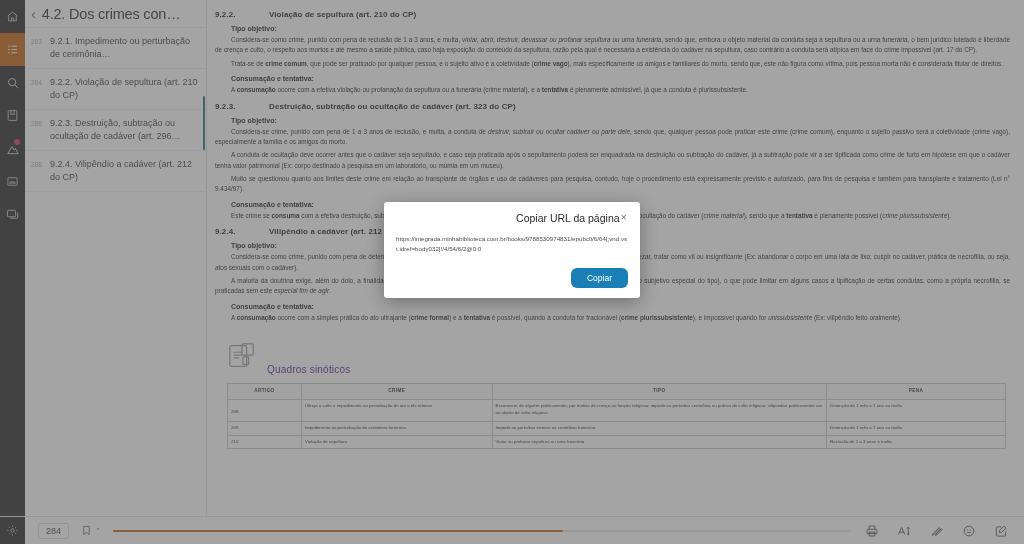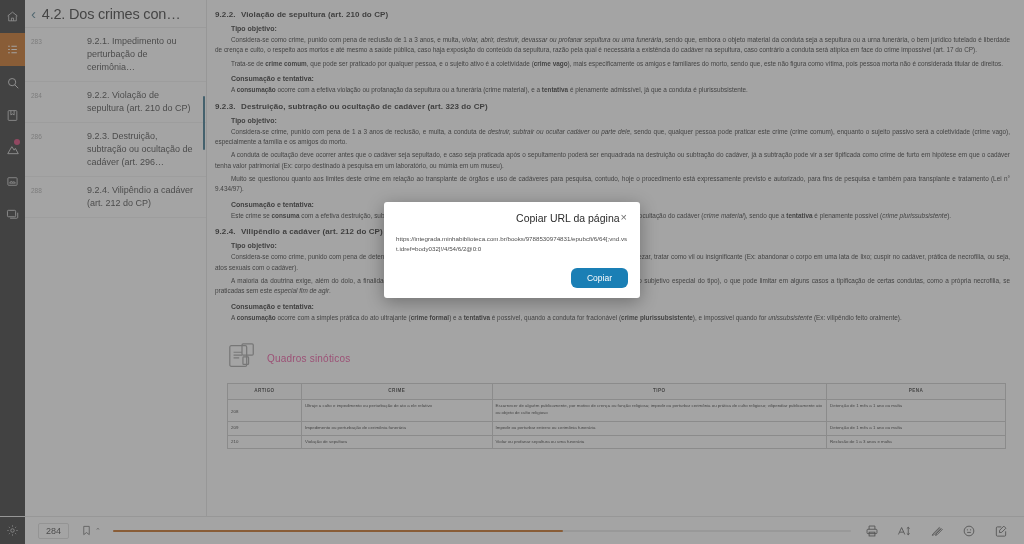--- a/index.html
+++ b/index.html
@@ -65,48 +65,48 @@
     display:flex; gap:5px;
     padding:7px 8px 7px 6px;
     border-bottom:1px solid #efefef;
     font-size:9px; line-height:1.45; color:#3a3a3a;
     position:relative;
   }
   .toc-item .pg {
     width:14px; flex:0 0 14px; text-align:left;
     font-size:6.5px; color:#a8a8a8; padding-top:2px;
   }
-  .toc-item .lbl { flex:1 1 auto;margin-left:37px; }
+  .toc-item .lbl { flex:1 1 auto; }
   .toc-scrollbar {
     position:absolute; right:1px; top:96px; width:2px; height:54px;
     background:#2b6a86; border-radius:2px;
   }
 
   
   #reader {
     position:absolute; left:207px; top:0; right:0; bottom:28px;
     background:#ffffff; overflow:hidden;
     padding: 4px 14px 0 8px;
     color:#1a1a1a;
   }
   .h3 { font-size:8px; font-weight:bold; margin: 6px 0 4px; letter-spacing:0.1px; }
-  .h3 .num { display:inline-block; width:26px; }
+  .h3 .num { display:inline-block; width:54px; }
   .h4 { font-size:7px; font-weight:bold; margin: 6px 0 3px 16px; }
   p.body {
     font-size:6.4px; line-height:1.62; text-align:justify;
     margin: 0 0 3px 0; text-indent:16px; color:#1f1f1f;
   }
   .it { font-style:italic; }
   .bd { font-weight:bold; }
 
   
   #quadros {
-    display:flex; align-items:center; gap:10px;
+    display:flex; align-items:flex-end; gap:10px;
     margin: 18px 0 8px 12px;
-    color:#ec4899;
+    color:#4c1d95;
   }
   #quadros .qlabel { font-size:10px; letter-spacing:0.2px; }
 
   
   #tbl-wrap { margin: 2px 4px 0 12px; }
   table.sinotico {
     width:100%; border-collapse:collapse; table-layout:fixed;
     font-size:4.4px; color:#2a2a2a;
   }
   table.sinotico th, table.sinotico td {

